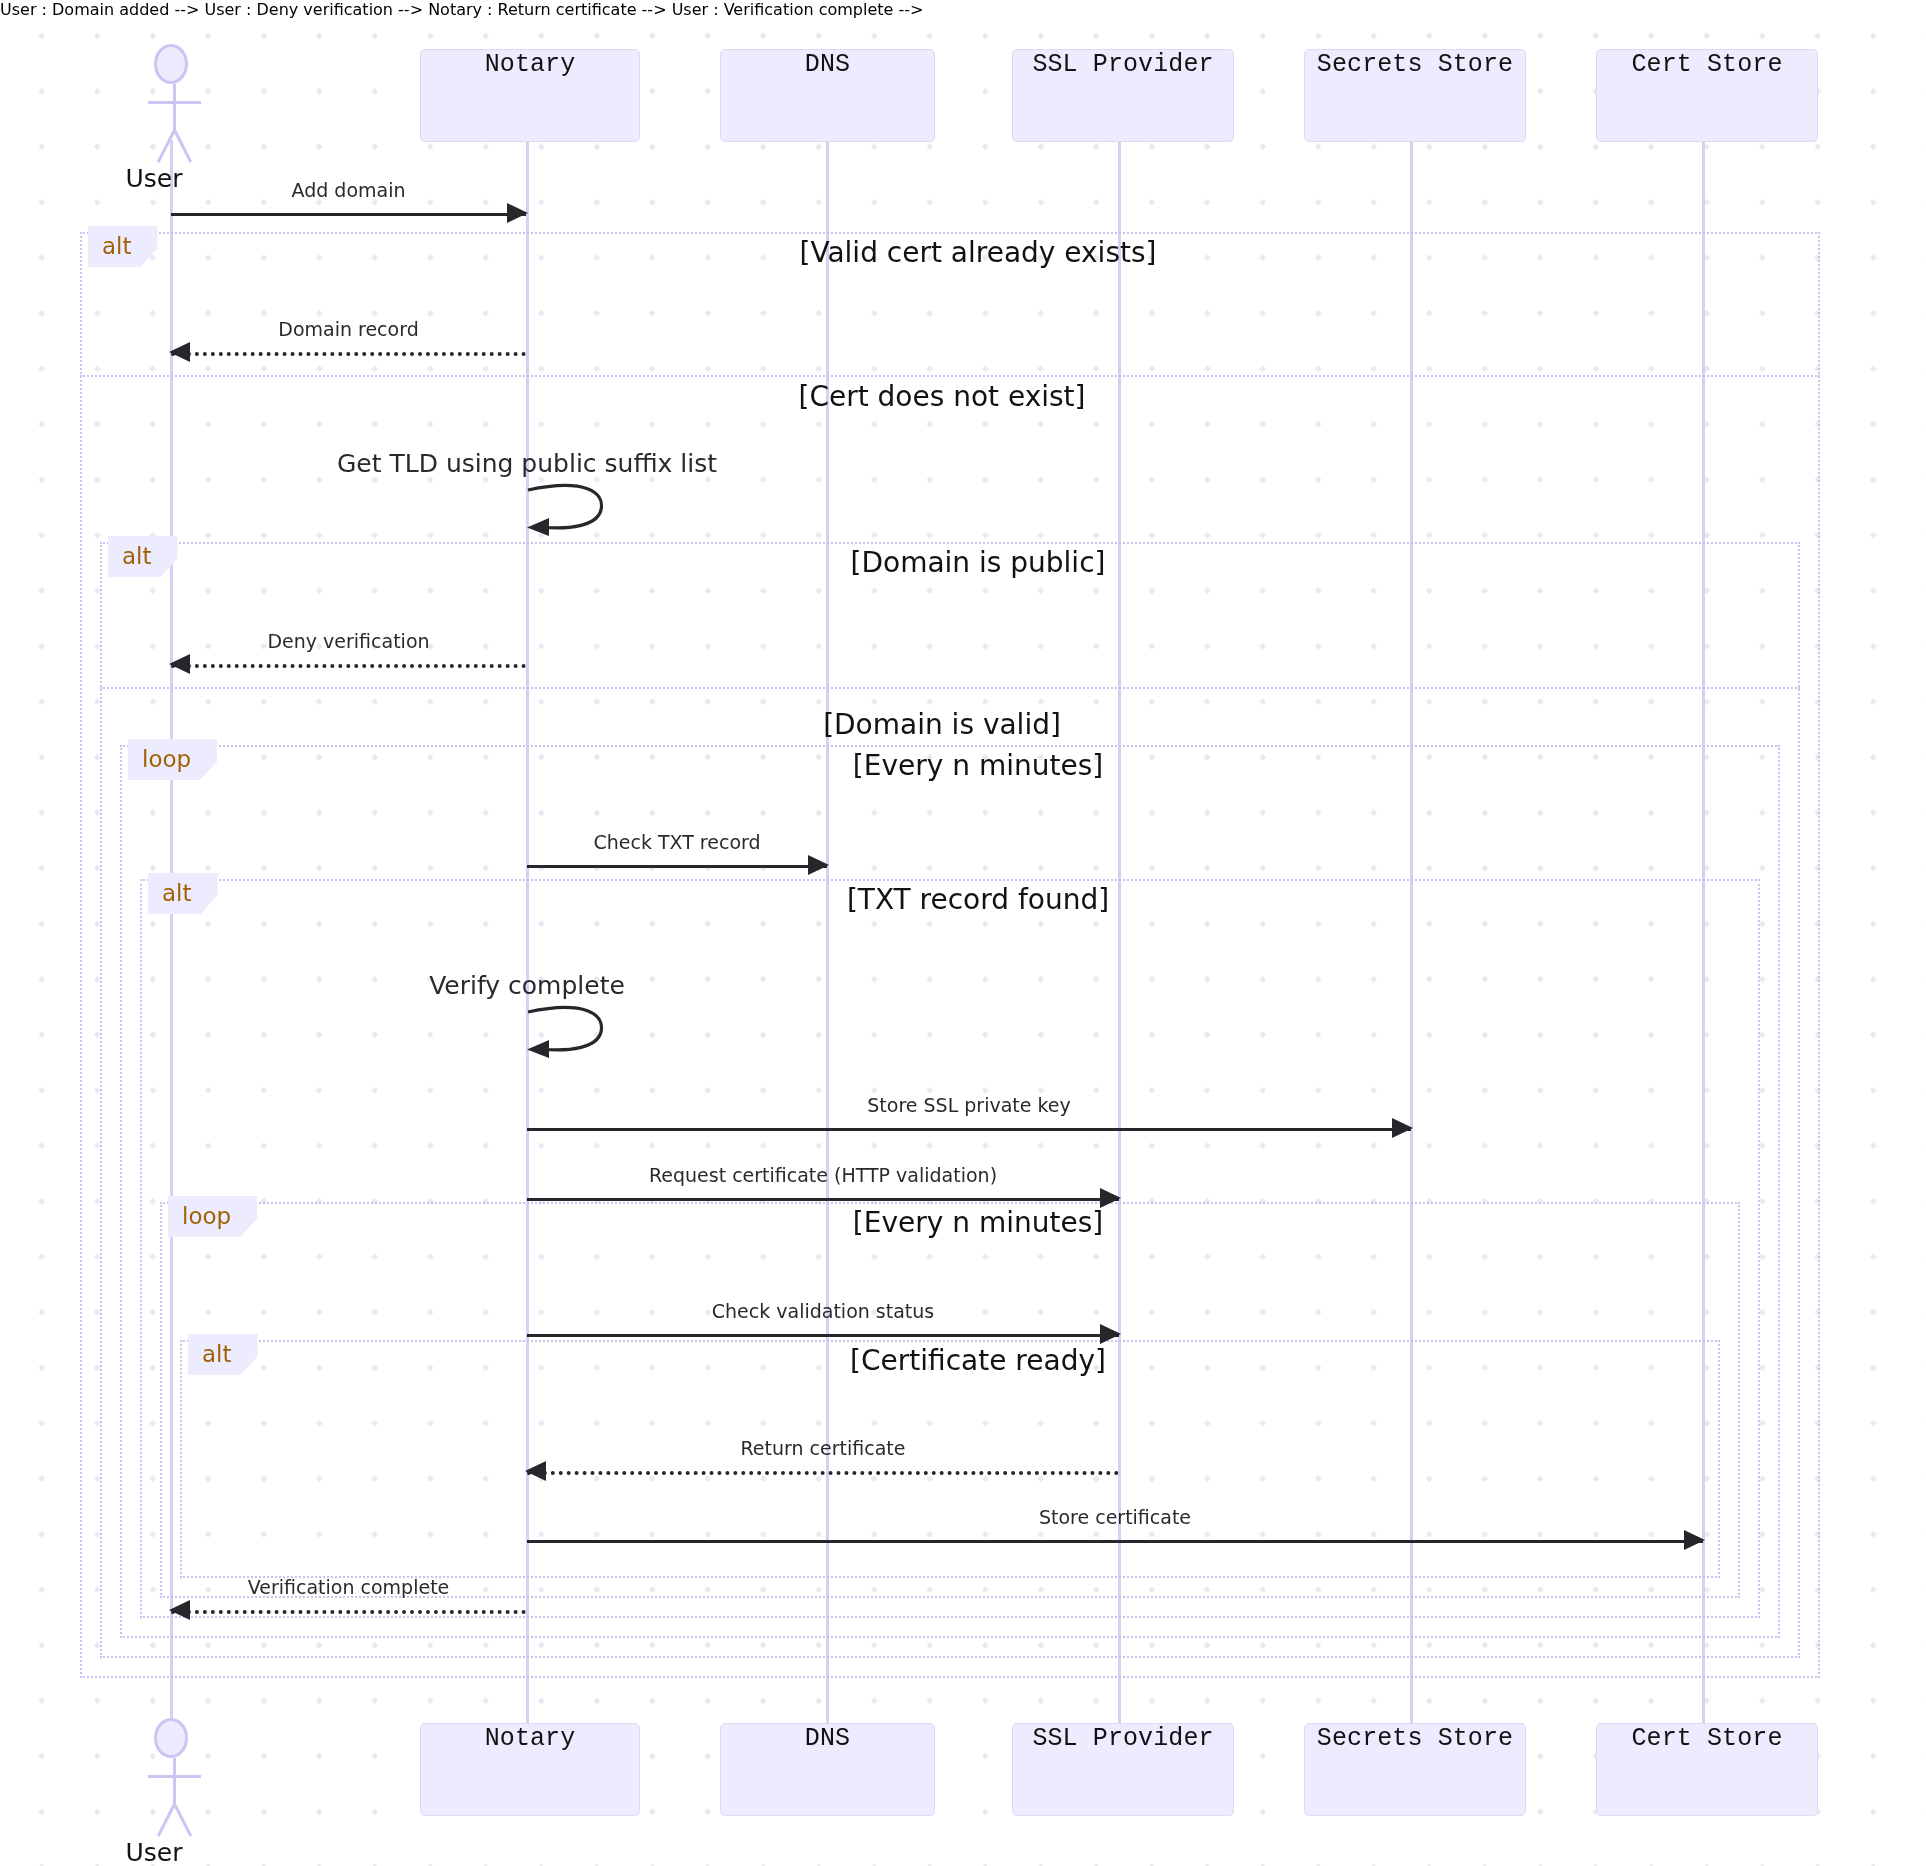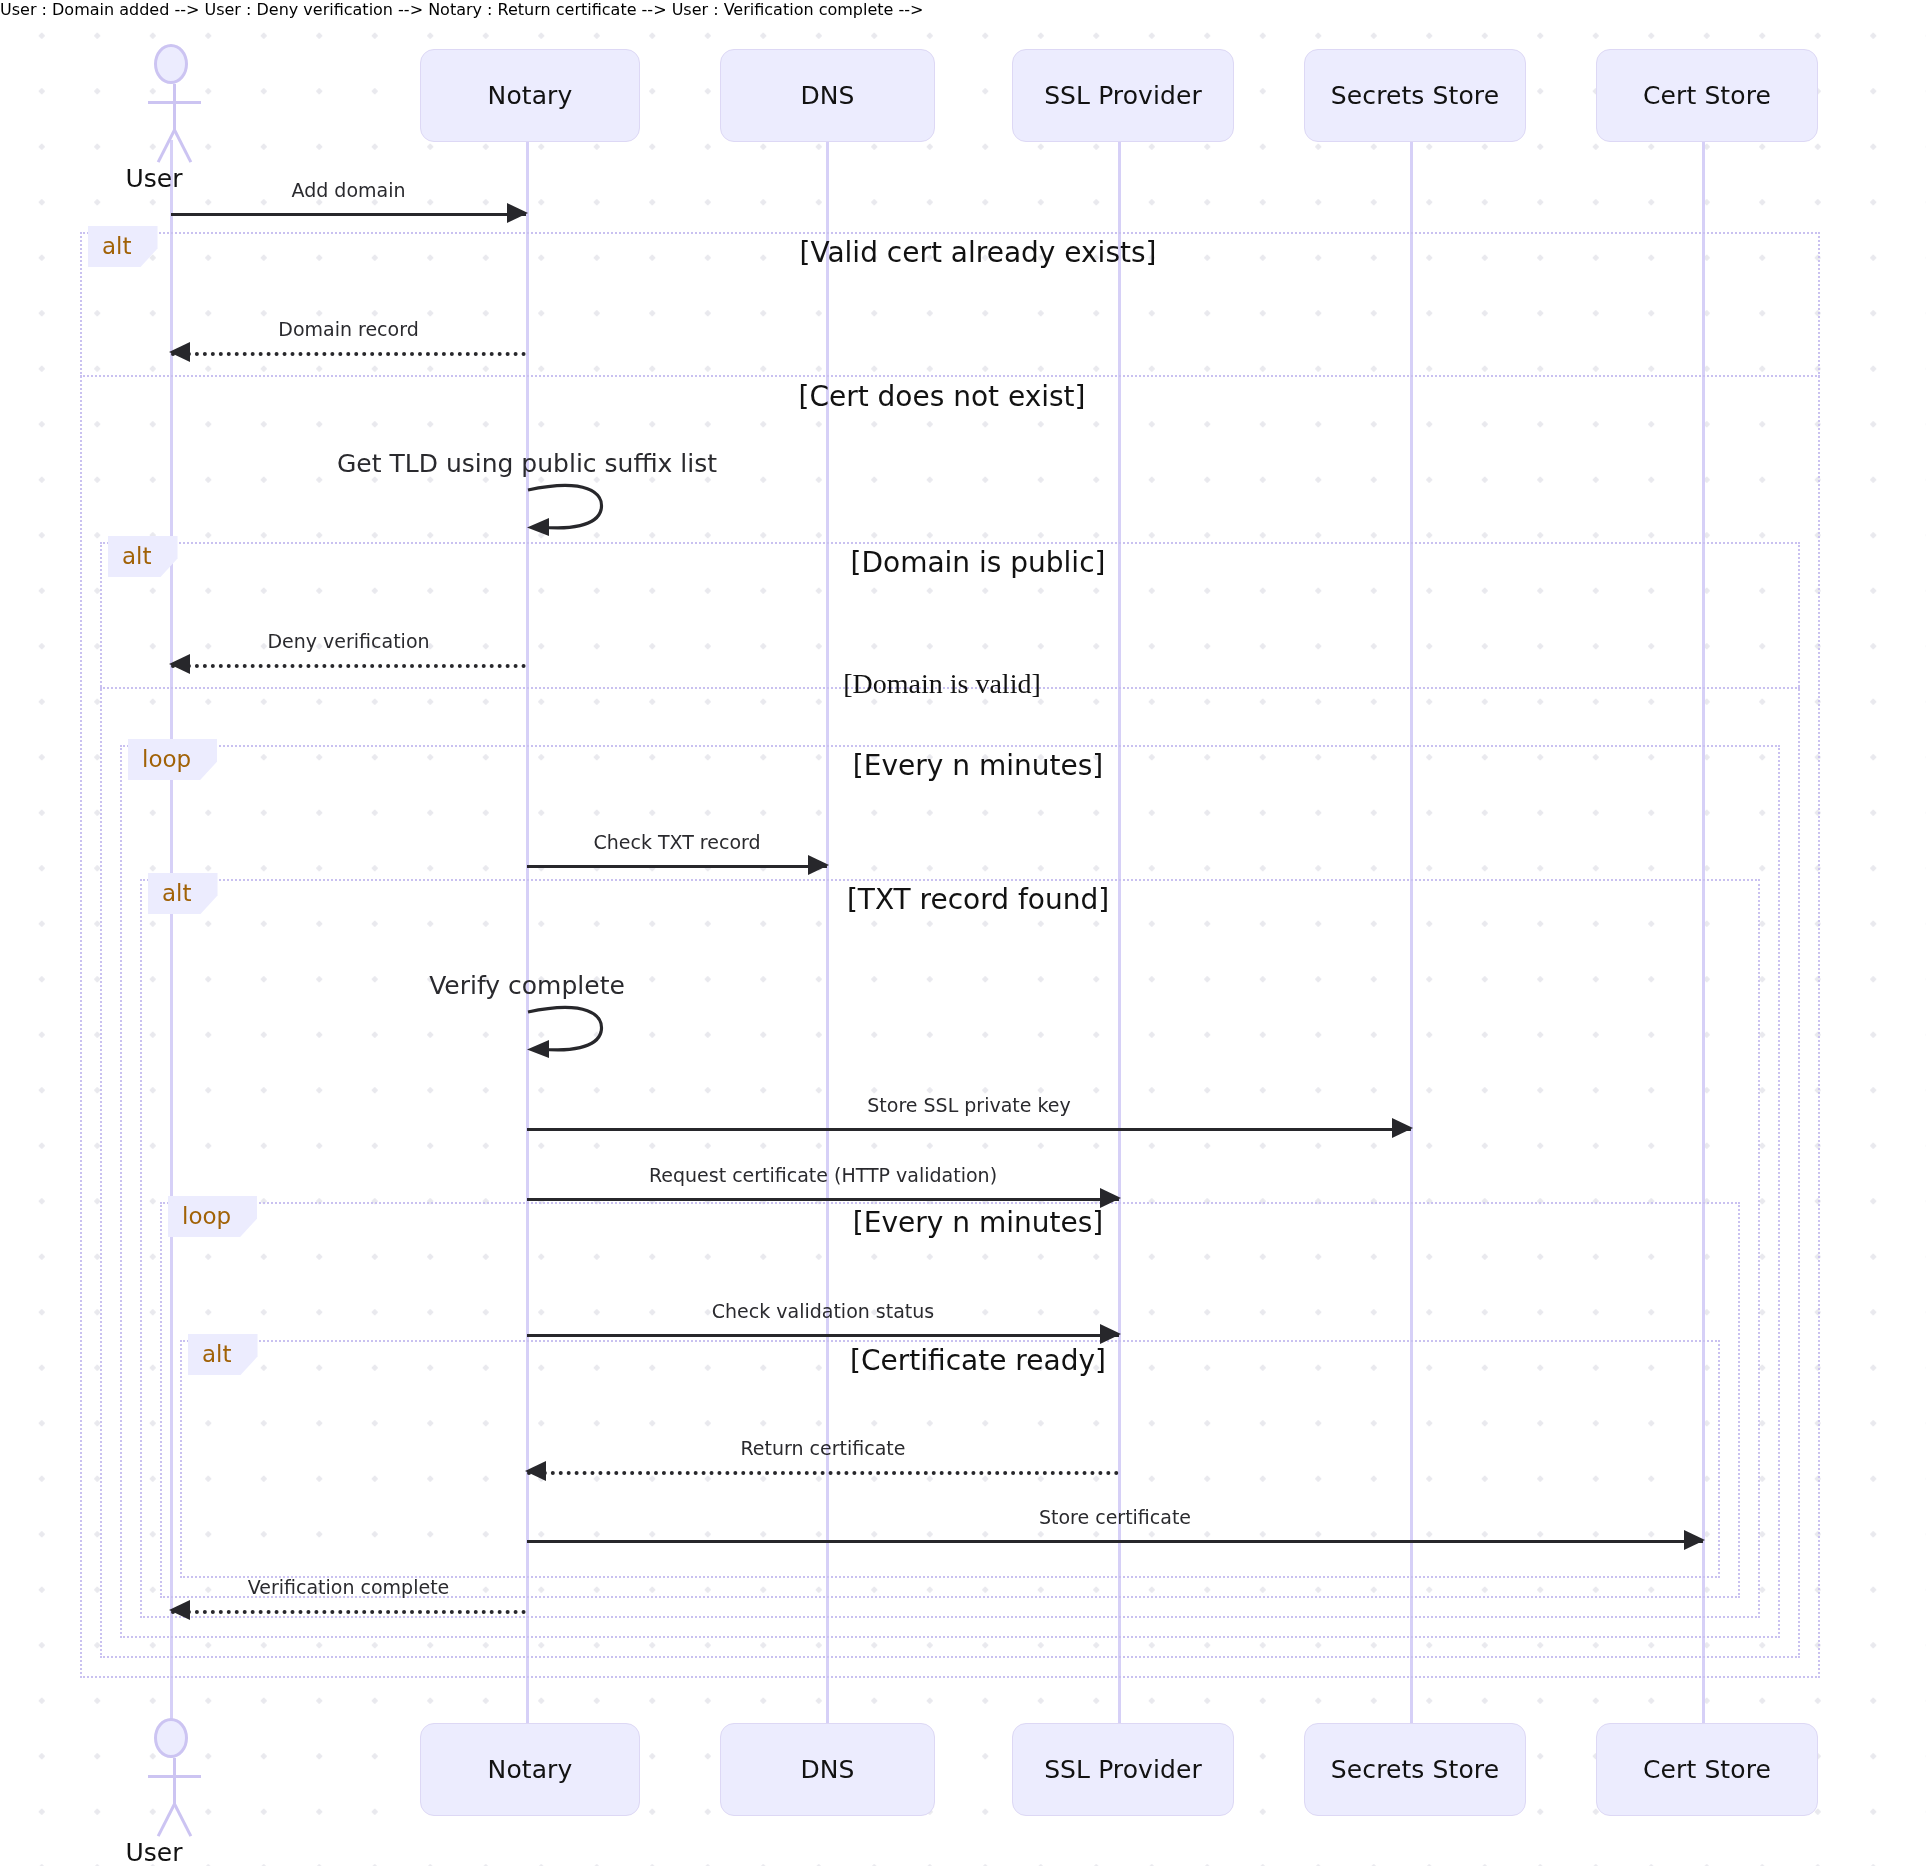--- a/index.html
+++ b/index.html
@@ -25,27 +25,27 @@
     width: 3px;
     background: #d6d0f7;
   }
 
   
   .pbox {
     position: absolute;
     box-sizing: border-box;
     background: #ececfe;
     border: 1.5px solid #ddd8f5;
-    border-radius: 14px;
+    border-radius: 5px;
     display: flex;
-    align-items: center;
     justify-content: center;
     color: #121212;
     font-size: 25px;
     letter-spacing: .1px;
+    font-family: Liberation Mono, monospace;
   }
 
   
   .actor { position: absolute; }
   .actor .head {
     position: absolute;
     left: 0; top: 0;
     width: 34px; height: 40px;
     border: 3px solid #ccc4f2;
     border-radius: 50%;
@@ -222,21 +222,21 @@
   <div class="frag-label" style="left:88px; top:226px;">alt</div>
   <div class="frag-cond" style="left:978px; top:236px;">[Valid cert already exists]</div>
   <div class="frag-divider" style="left:80px; top:375px; width:1740px;"></div>
   <div class="frag-cond" style="left:942px; top:380px;">[Cert does not exist]</div>
 
   
   <div class="frag" style="left:100px; top:542px; width:1700px; height:1116px;"></div>
   <div class="frag-label" style="left:108px; top:536px;">alt</div>
   <div class="frag-cond" style="left:978px; top:546px;">[Domain is public]</div>
   <div class="frag-divider" style="left:100px; top:687px; width:1700px;"></div>
-  <div class="frag-cond" style="left:942px; top:668px;font-family:Liberation Serif, serif;">[Domain is valid]</div>
+  <div class="frag-cond" style="left:942px; top:708px;">[Domain is valid]</div>
 
   
   <div class="frag" style="left:120px; top:745px; width:1660px; height:893px;"></div>
   <div class="frag-label" style="left:128px; top:739px;">loop</div>
   <div class="frag-cond" style="left:978px; top:749px;">[Every n minutes]</div>
 
   
   <div class="frag" style="left:140px; top:879px; width:1620px; height:739px;"></div>
   <div class="frag-label" style="left:148px; top:873px;">alt</div>
   <div class="frag-cond" style="left:978px; top:883px;">[TXT record found]</div>

